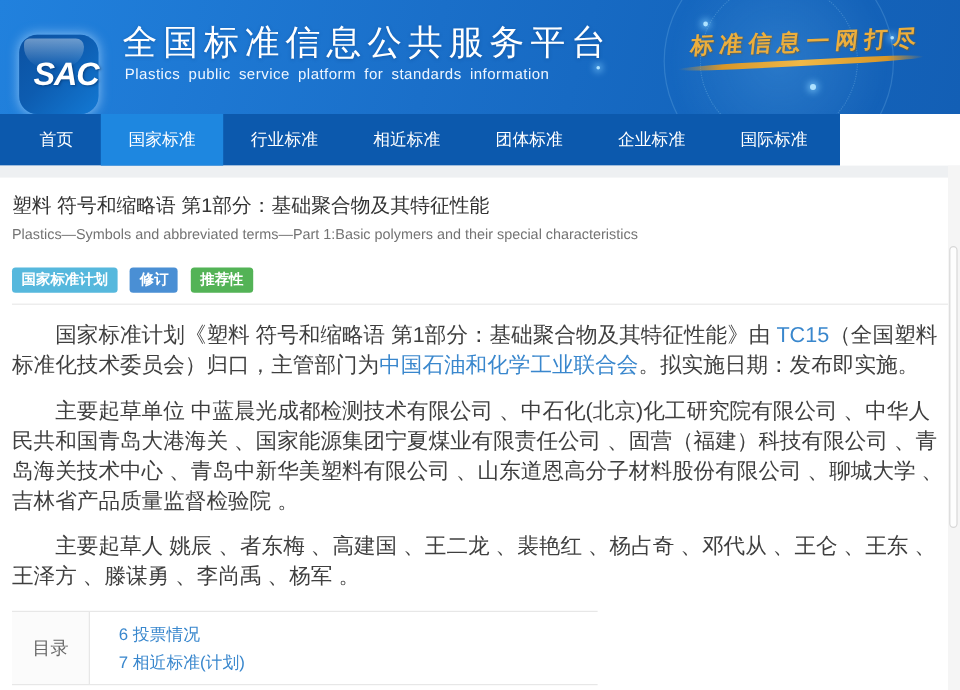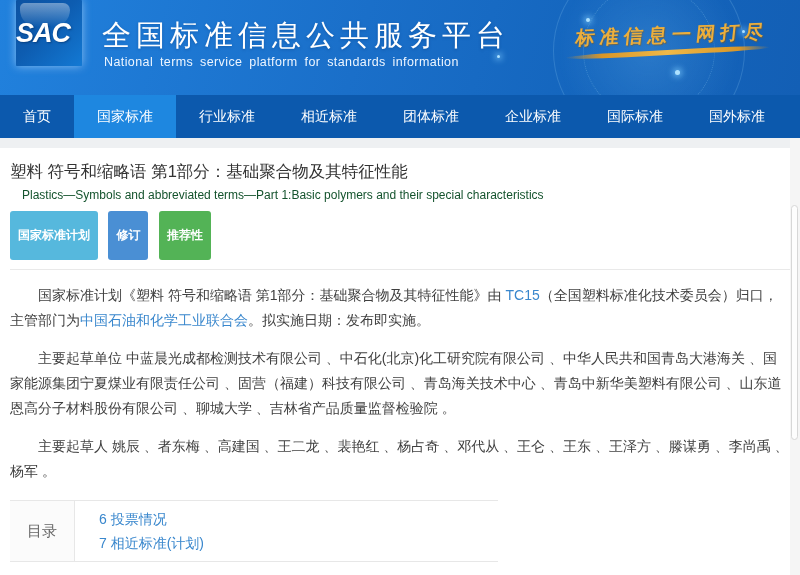--- a/index.html
+++ b/index.html
@@ -17,24 +17,24 @@
     position:absolute;right:55px;top:-45px;width:190px;height:190px;border-radius:50%;
     background:radial-gradient(circle,rgba(130,205,255,.20),rgba(130,205,255,0) 68%);
     border:1px solid rgba(170,225,255,.18);
   }
   .globe-inner{
     position:absolute;right:85px;top:-15px;width:130px;height:130px;border-radius:50%;
     border:1px dotted rgba(190,235,255,.22);
   }
   .hdot{position:absolute;border-radius:50%;background:#aee2ff;box-shadow:0 0 6px 2px rgba(130,205,255,.75);}
   .logo{
-    position:absolute;left:16px;top:0;width:66px;height:66px;border-radius:1px;
+    position:absolute;left:16px;top:29px;width:66px;height:66px;border-radius:15px;
     background:linear-gradient(135deg,#0c52a2 0%,#0d5cb0 45%,#1379d4 100%);
     box-shadow:0 0 10px rgba(190,225,255,.65);
-    display:flex;align-items:center;justify-content:flex-start;
+    display:flex;align-items:center;justify-content:flex-end;
   }
   .logo:after{
     content:"";position:absolute;left:4px;top:3px;right:12px;height:24px;
     border-radius:11px 16px 40px 40px;
     background:linear-gradient(180deg,rgba(255,255,255,.40),rgba(255,255,255,0));
   }
   .logo-text{
     color:#fff;font-size:27px;font-weight:bold;font-style:italic;letter-spacing:-1px;
     text-shadow:1px 1px 2px rgba(0,40,90,.55);
   }
@@ -51,41 +51,41 @@
     letter-spacing:5px;transform:skewX(-8deg) rotate(-2deg);white-space:nowrap;
     text-shadow:1px 1px 1px rgba(140,90,10,.55);
   }
   .slogan-line{
     position:absolute;right:30px;top:50px;width:205px;height:5px;border-radius:60%/100%;
     transform:rotate(-3deg);
     background:linear-gradient(90deg,rgba(216,150,40,0) 0%,#d89628 18%,#f0b948 50%,#d89628 85%,rgba(216,150,40,0) 100%);
   }
   
   .nav{
-    width:800px;height:43px;background:#0c59ad;display:flex;align-items:stretch;
-    box-sizing:border-box;
+    width:700px;height:43px;background:#0c59ad;display:flex;align-items:stretch;
+    padding-left:10px;box-sizing:border-box;
   }
   .nav-item{
     color:#ffffff;font-size:14px;line-height:43px;padding:0 23px;text-decoration:none;
     white-space:nowrap;cursor:pointer;
   }
   .nav-item.active{background:#1e87e0;}
   .gray-strip{width:800px;height:10px;background:#eef0f2;}
   
   .content{padding:0 10px;position:relative;}
   .std-title{font-size:16.5px;font-weight:normal;color:#333;margin:13px 0 5px 0;}
-  .std-title-en{font-size:12px;color:#14532d;margin:0 0 9px 12px;}
+  .std-title-en{font-size:12px;color:#737373;margin:0 0 9px 0;}
   .badges{margin:0 0 9px 0;}
   .badge{
     display:inline-block;color:#fff;font-size:12px;font-weight:bold;
-    padding:16px 8px;border-radius:3px;margin-right:6px;
+    padding:2px 8px;border-radius:3px;margin-right:6px;
   }
   .divider{height:1px;background:#e9e9e9;margin-top:2px;}
   .para{
-    font-size:14px;color:#3f3f3f;line-height:25px;text-indent:2em;margin:13px 0;
+    font-size:18px;color:#3f3f3f;line-height:25px;text-indent:2em;margin:13px 0;
   }
   .para a{color:#3987cd;text-decoration:none;cursor:pointer;}
   
   .toc{
     display:flex;width:488px;border-top:1px solid #e7e7e7;border-bottom:1px solid #e7e7e7;
     margin-top:16px;box-sizing:border-box;
   }
   .toc-label{
     width:64px;background:#fbfbfb;border-right:1px solid #e7e7e7;
     display:flex;align-items:center;justify-content:center;font-size:15px;color:#666;
@@ -111,21 +111,21 @@
   <div class="globe-inner"></div>
   <span class="hdot" style="right:210px;top:18px;width:4px;height:4px;"></span>
   <span class="hdot" style="right:120px;top:70px;width:5px;height:5px;"></span>
   <span class="hdot" style="right:300px;top:55px;width:3px;height:3px;"></span>
   <span class="hdot" style="right:55px;top:30px;width:3px;height:3px;"></span>
 
   <div class="logo">
     <span class="logo-text">SAC</span>
   </div>
   <div class="site-title">全国标准信息公共服务平台</div>
-  <div class="site-subtitle">National terms service platform  for standards information</div>
+  <div class="site-subtitle">Plastics public service platform  for standards information</div>
   <div class="slogan">标准信息一网打尽</div>
   <div class="slogan-line"></div>
 </div>
 
 <div class="nav">
   <a class="nav-item">首页</a>
   <a class="nav-item active">国家标准</a>
   <a class="nav-item">行业标准</a>
   <a class="nav-item">相近标准</a>
   <a class="nav-item">团体标准</a>
@@ -139,21 +139,21 @@
 <div class="gray-strip"></div>
 
 <div class="content">
 
   <div class="std-title">塑料 符号和缩略语 第1部分：基础聚合物及其特征性能</div>
   <div class="std-title-en">Plastics—Symbols and abbreviated terms—Part 1:Basic polymers and their special characteristics</div>
 
   <div class="badges">
     <span class="badge" style="background: rgb(86, 184, 221);">国家标准计划</span>
     <span class="badge" style="background: rgb(74, 143, 212);">修订</span>
-    <span class="badge" style="background: rgb(83, 179, 86);">推荐性</span>
+    <span class="badge" style="background: rgb(83, 179, 86); margin-top: 12px;">推荐性</span>
   </div>
 
   <div class="divider"></div>
 
   <p class="para"><span>国家标准计划《塑料 符号和缩略语 第1部分：基础聚合物及其特征性能》由 </span><a>TC15</a><span>（全国塑料标准化技术委员会）归口，主管部门为</span><a>中国石油和化学工业联合会</a><span>。拟实施日期：发布即实施。</span></p>
 
   <p class="para">主要起草单位 中蓝晨光成都检测技术有限公司 、中石化(北京)化工研究院有限公司 、中华人民共和国青岛大港海关 、国家能源集团宁夏煤业有限责任公司 、固营（福建）科技有限公司 、青岛海关技术中心 、青岛中新华美塑料有限公司 、山东道恩高分子材料股份有限公司 、聊城大学 、吉林省产品质量监督检验院 。</p>
 
   <p class="para">主要起草人 姚辰 、者东梅 、高建国 、王二龙 、裴艳红 、杨占奇 、邓代从 、王仑 、王东 、王泽方 、滕谋勇 、李尚禹 、杨军 。</p>
 

